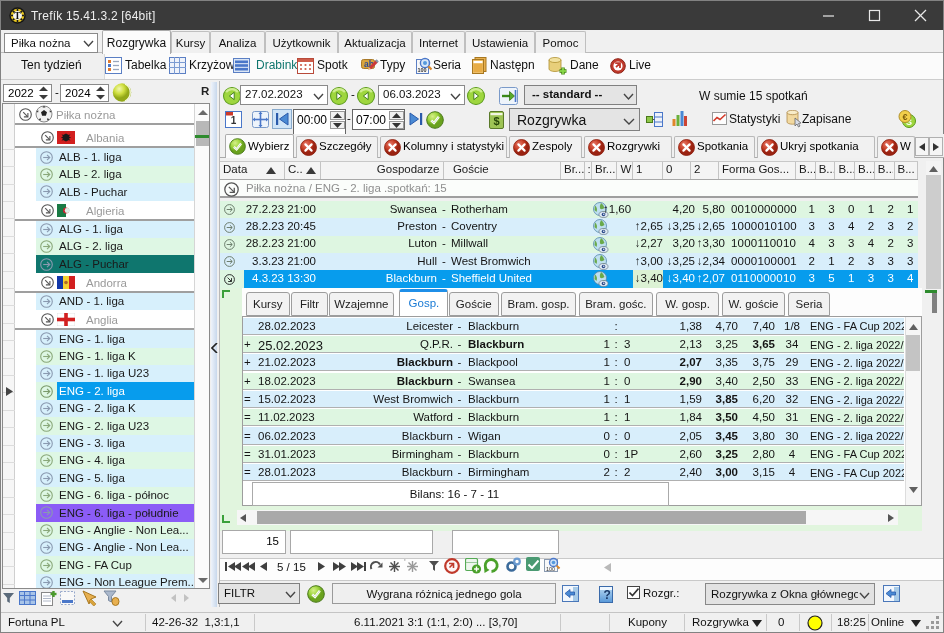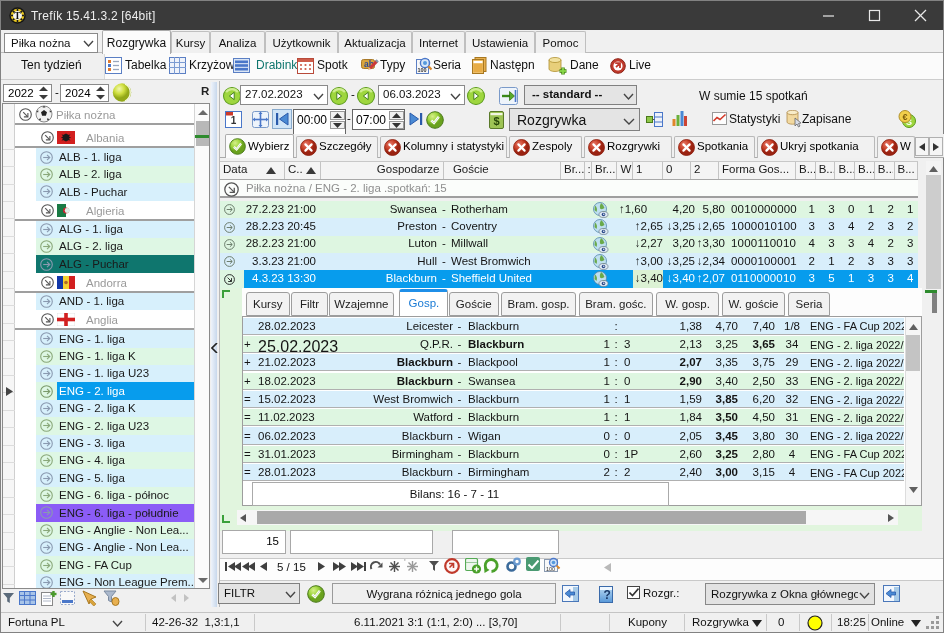--- a/index.html
+++ b/index.html
@@ -899,21 +899,21 @@
 <div class="cell" style="left:317px;top:202.5px;width:120px;text-align:right">Swansea</div>
 <div class="cell" style="left:439px;top:202.5px;width:10px;text-align:center">-</div>
 <div class="cell" style="left:451px;top:202.5px">Rotherham</div>
 <svg class="ab" style="left:592px;top:202.0px" width="17" height="16" viewBox="0 0 17 16">
     <circle cx="8" cy="7" r="6.5" fill="#bfe0f0" stroke="#5588aa" stroke-width="0.8"></circle>
     <path d="M3 3.5 Q6 6 4.5 10 L2.5 8 Z M9 1 Q12 3 12.5 6 Q10 8 8 6.5 Q7.5 3.5 9 1 M11 9 Q13.5 9 14 11 Q12 13 10.5 12 Z" fill="#6aaa4a"></path>
     <ellipse cx="11.5" cy="12.5" rx="4.5" ry="3" fill="#dde8f2" stroke="#667788" stroke-width="0.7"></ellipse>
     <circle cx="11.5" cy="12.5" r="1.8" fill="#2a4a8a"></circle>
     <circle cx="11.8" cy="12.2" r="0.7" fill="#fff"></circle>
   </svg>
-<div class="cell" style="left:603px;top:202.5px;width:60px;text-align:center">↑1,60</div>
+<div class="cell" style="left:603px;top:202.5px;width:60px;text-align:left">↑1,60</div>
 <div class="cell" style="left:635px;top:202.5px;width:60px;text-align:right">4,20</div>
 <div class="cell" style="left:666px;top:202.5px;width:59px;text-align:right">5,80</div>
 <div class="cell" style="left:731px;top:202.5px;letter-spacing:0.2px">0010000000</div>
 <div class="cell" style="left:803.8px;top:202.5px;width:16px;text-align:center">1</div>
 <div class="cell" style="left:823.5px;top:202.5px;width:16px;text-align:center">3</div>
 <div class="cell" style="left:843.2px;top:202.5px;width:16px;text-align:center">0</div>
 <div class="cell" style="left:862.9px;top:202.5px;width:16px;text-align:center">1</div>
 <div class="cell" style="left:882.6px;top:202.5px;width:16px;text-align:center">2</div>
 <div class="cell" style="left:902.3px;top:202.5px;width:16px;text-align:center">1</div>
 <div class="ab" style="left:220px;top:218.4px;width:698px;height:17.36px;background:#d8eefb"></div>
@@ -1066,21 +1066,21 @@
 <div class="cell" style="left:580px;top:319.7px;width:30px;text-align:right;font-size:11.5px"></div>
 <div class="cell" style="left:610px;top:319.7px;width:12px;text-align:center;font-size:11.5px">:</div>
 <div class="cell" style="left:624px;top:319.7px;font-size:11.5px"></div>
 <div class="cell" style="left:664px;top:319.7px;width:38px;text-align:right;font-size:11.5px;font-weight:normal">1,38</div>
 <div class="cell" style="left:700px;top:319.7px;width:38px;text-align:right;font-size:11.5px;font-weight:normal">4,70</div>
 <div class="cell" style="left:735px;top:319.7px;width:40px;text-align:right;font-size:11.5px;font-weight:normal">7,40</div>
 <div class="cell" style="left:777px;top:319.7px;width:30px;text-align:center;font-size:11.5px">1/8</div>
 <div class="cell" style="left:810px;top:320.2px;width:94px;overflow:hidden;font-size:11px">ENG - FA Cup 2022</div>
 <div class="ab" style="left:243px;top:335.8px;width:661px;height:17.4px;background:#def6e1;border-bottom:1px solid #b0b0b0"></div>
 <div class="cell" style="left:244px;top:338.0px;font-size:11.5px">+</div>
-<div class="cell" style="left:258px;top:338.0px;font-size:16px">25.02.2023</div>
+<div class="cell" style="left:258px;top:338.0px;font-size:13px">25.02.2023</div>
 <div class="cell" style="left:333px;top:338.0px;width:120px;text-align:right;font-size:11.5px;font-weight:normal">Q.P.R.</div>
 <div class="cell" style="left:453px;top:338.0px;width:13px;text-align:center;font-size:11.5px">-</div>
 <div class="cell" style="left:468px;top:338.0px;font-size:11.5px;font-weight:bold">Blackburn</div>
 <div class="cell" style="left:580px;top:338.0px;width:30px;text-align:right;font-size:11.5px">1</div>
 <div class="cell" style="left:610px;top:338.0px;width:12px;text-align:center;font-size:11.5px">:</div>
 <div class="cell" style="left:624px;top:338.0px;font-size:11.5px">3</div>
 <div class="cell" style="left:664px;top:338.0px;width:38px;text-align:right;font-size:11.5px;font-weight:normal">2,13</div>
 <div class="cell" style="left:700px;top:338.0px;width:38px;text-align:right;font-size:11.5px;font-weight:normal">3,25</div>
 <div class="cell" style="left:735px;top:338.0px;width:40px;text-align:right;font-size:11.5px;font-weight:bold">3,65</div>
 <div class="cell" style="left:777px;top:338.0px;width:30px;text-align:center;font-size:11.5px">34</div>

